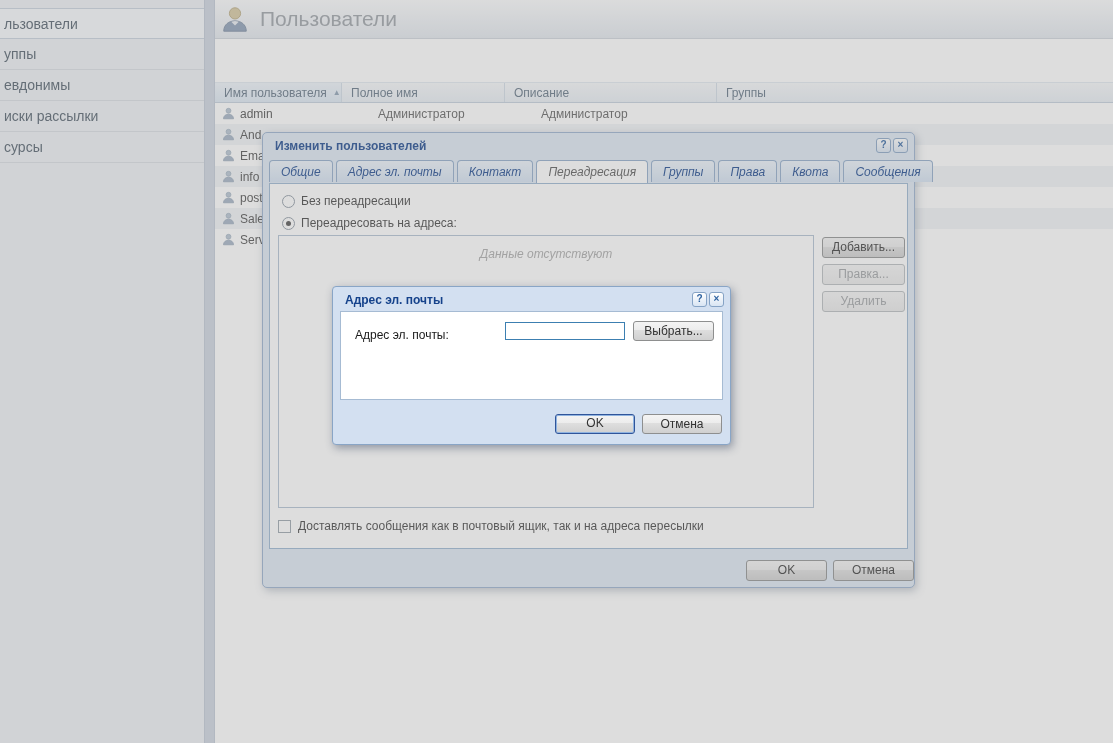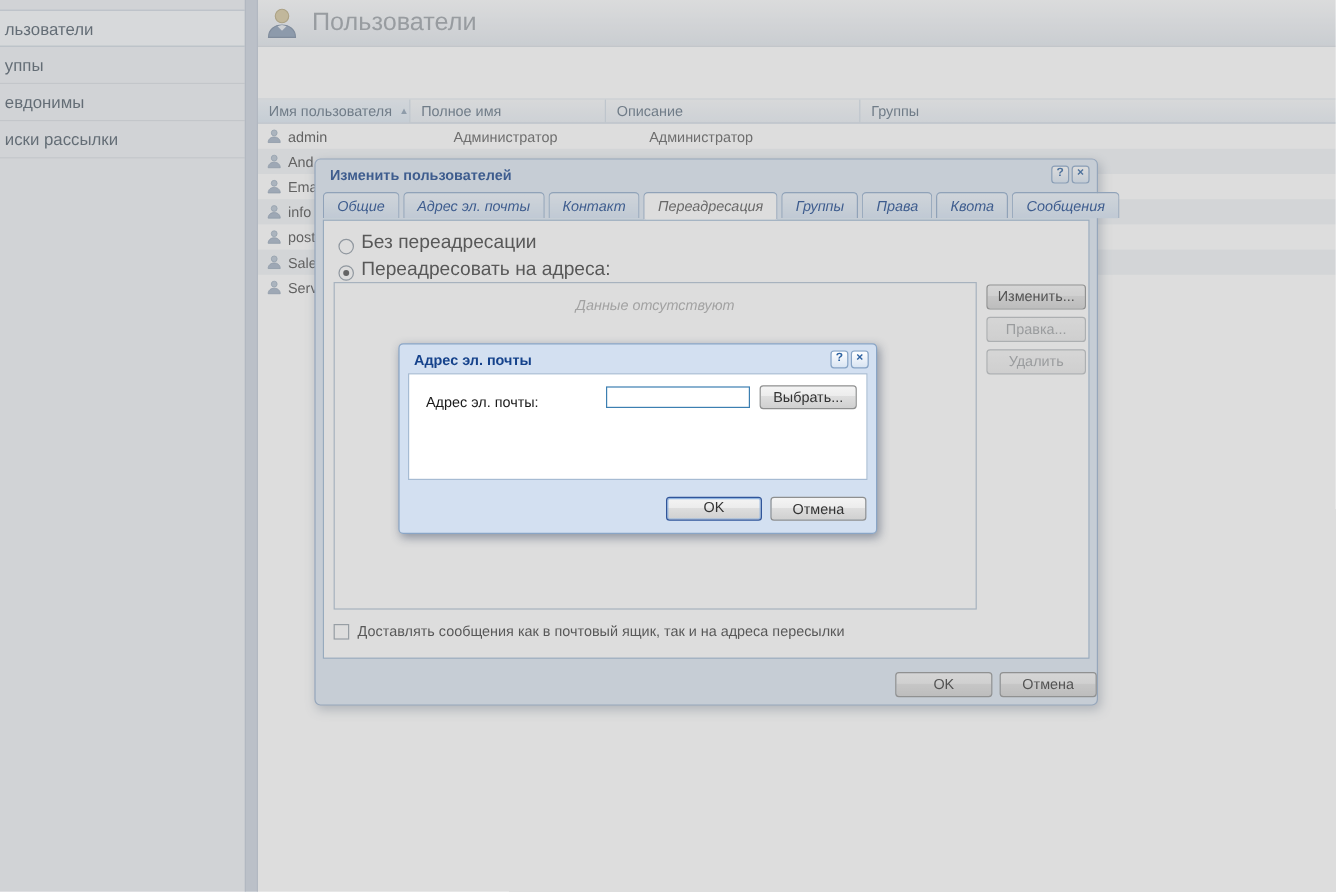--- a/index.html
+++ b/index.html
@@ -50,21 +50,21 @@
   .btn.disabled{background:linear-gradient(#f5f5f5,#eaeaea);border-color:#b7bbbe;color:#9da0a3;cursor:default;}
   
   .edit-dialog{position:absolute;left:262px;top:132px;width:651px;height:454px;z-index:2;
     background:#dde8f4;border:1px solid #97afcd;border-radius:5px;box-shadow:2px 3px 9px rgba(70,85,110,.35);}
   .tab-strip{position:absolute;top:27px;left:6px;display:flex;gap:3px;z-index:2;font-style:italic;}
   .tab{padding:4px 11px 3px;font-size:12px;color:#15428b;cursor:pointer;white-space:nowrap;
     background:linear-gradient(#ecf3fb,#d4e2f2);border:1px solid #8ea9c9;border-bottom:none;border-radius:4px 4px 0 0;}
   .tab.active{background:#ffffff;color:#555;padding-bottom:4px;margin-bottom:-1px;}
   .tab-panel{position:absolute;left:6px;top:50px;width:639px;height:366px;box-sizing:border-box;
     background:#ffffff;border:1px solid #99b4d0;z-index:1;}
-  .radio-row{position:absolute;left:12px;display:flex;align-items:flex-end;gap:6px;font-size:16px;color:#3c3c3c;cursor:pointer;}
+  .radio-row{position:absolute;left:12px;display:flex;align-items:center;gap:6px;font-size:12px;color:#3c3c3c;cursor:pointer;}
   .radio-row.r1{top:10px;}
   .radio-row.r2{top:32px;}
   .radio{width:13px;height:13px;border:1px solid #8e99a4;border-radius:50%;background:#fff;box-sizing:border-box;position:relative;flex:none;}
   .radio.on::after{content:"";position:absolute;left:3px;top:3px;width:5px;height:5px;border-radius:50%;background:#4d4d4d;}
   .listbox{position:absolute;left:8px;top:51px;width:536px;height:273px;box-sizing:border-box;
     background:#fff;border:1px solid #b0c0d2;text-align:center;}
   .empty-text{margin-top:11px;font-size:12px;font-style:italic;color:#a9a9a9;}
   .side-btns{position:absolute;left:552px;top:53px;width:83px;display:flex;flex-direction:column;gap:6px;}
   .chk-row{position:absolute;left:8px;top:335px;display:flex;align-items:center;gap:7px;font-size:12px;color:#3c3c3c;cursor:pointer;}
   .checkbox{width:13px;height:13px;border:1px solid #98a2ac;background:#fff;box-sizing:border-box;flex:none;}
@@ -92,20 +92,21 @@
   <aside class="sidebar">
 
       <div class="side-item selected">льзователи</div>
 
       <div class="side-item">уппы</div>
 
       <div class="side-item">евдонимы</div>
 
       <div class="side-item">иски рассылки</div>
 
+      <div class="side-item">сурсы</div>
     </aside>
   <div class="splitter"></div>
   <main class="main">
     <div class="page-header">
       <svg class="big-user-icon" viewBox="0 0 32 32">
         <circle cx="16" cy="10" r="6" fill="#d6c89e" stroke="#b7a87e" stroke-width="1"></circle>
         <path d="M4 29c0-7 5.4-11 12-11s12 4 12 11z" fill="#8a9cb5" stroke="#75879f" stroke-width="1"></path>
         <path d="M12 19l4 4 4-4-4-1z" fill="#e9edf2"></path>
       </svg>
       <span class="page-title">Пользователи</span>
@@ -257,21 +258,21 @@
     </div>
     <div class="radio-row r2">
       <span class="radio on"></span>
       <span>Переадресовать на адреса:</span>
     </div>
     <div class="listbox">
       <div class="empty-text">Данные отсутствуют</div>
     </div>
     <div class="side-btns">
 
-        <div class="btn">Изменить...</div>
+        <div class="btn">Добавить...</div>
 
         <div class="btn disabled">Правка...</div>
 
         <div class="btn disabled">Удалить</div>
       </div>
     <div class="chk-row">
       <span class="checkbox"></span>
       <span>Доставлять сообщения как в почтовый ящик, так и на адреса пересылки</span>
     </div>
   </div>

